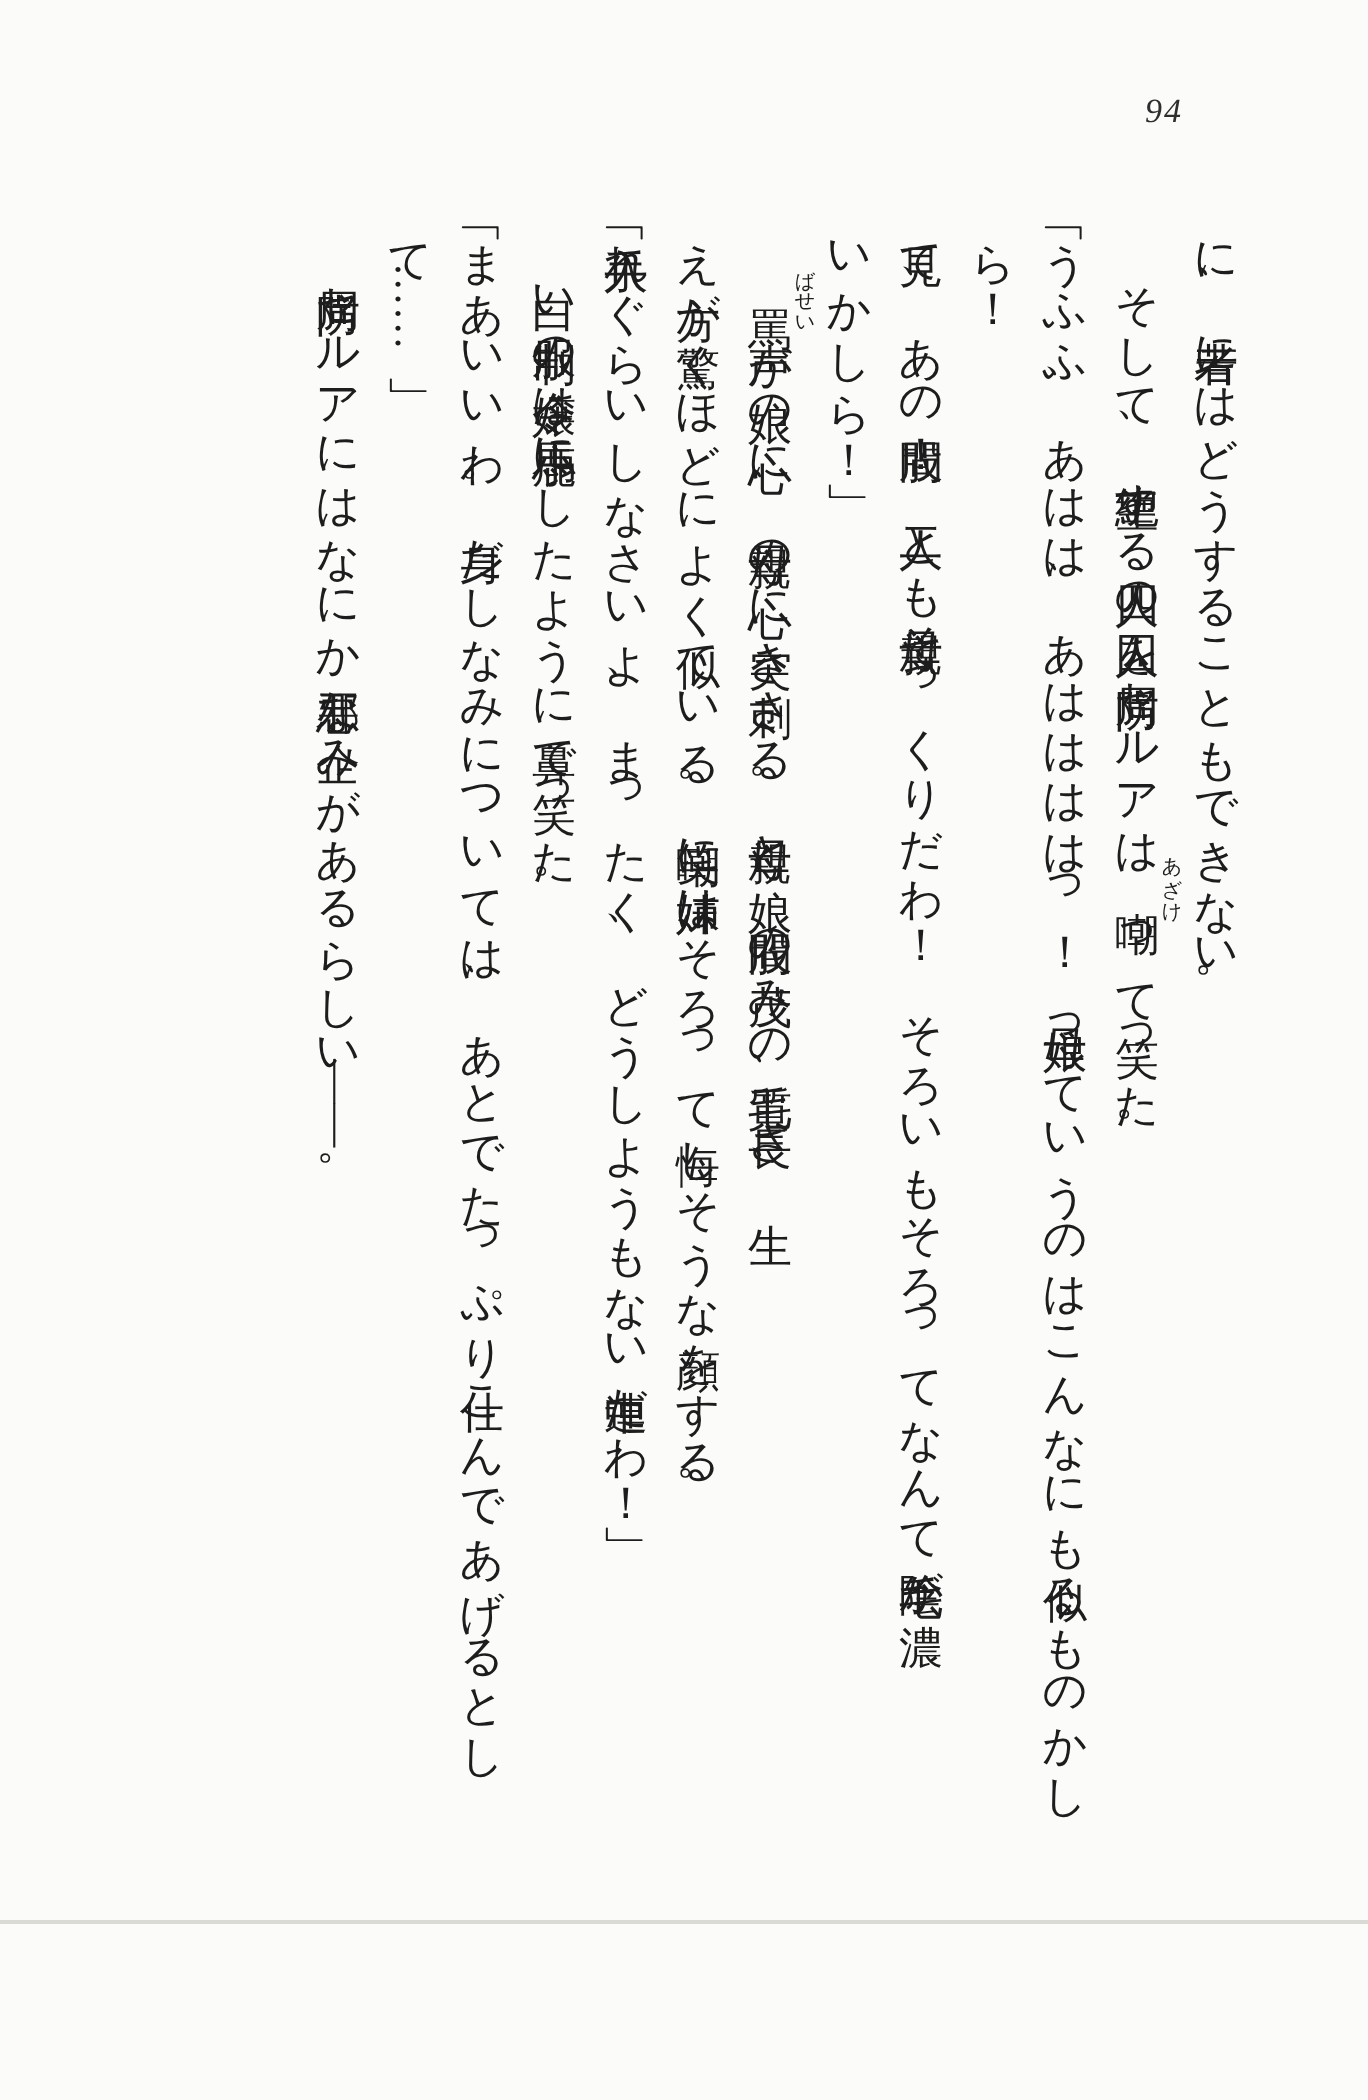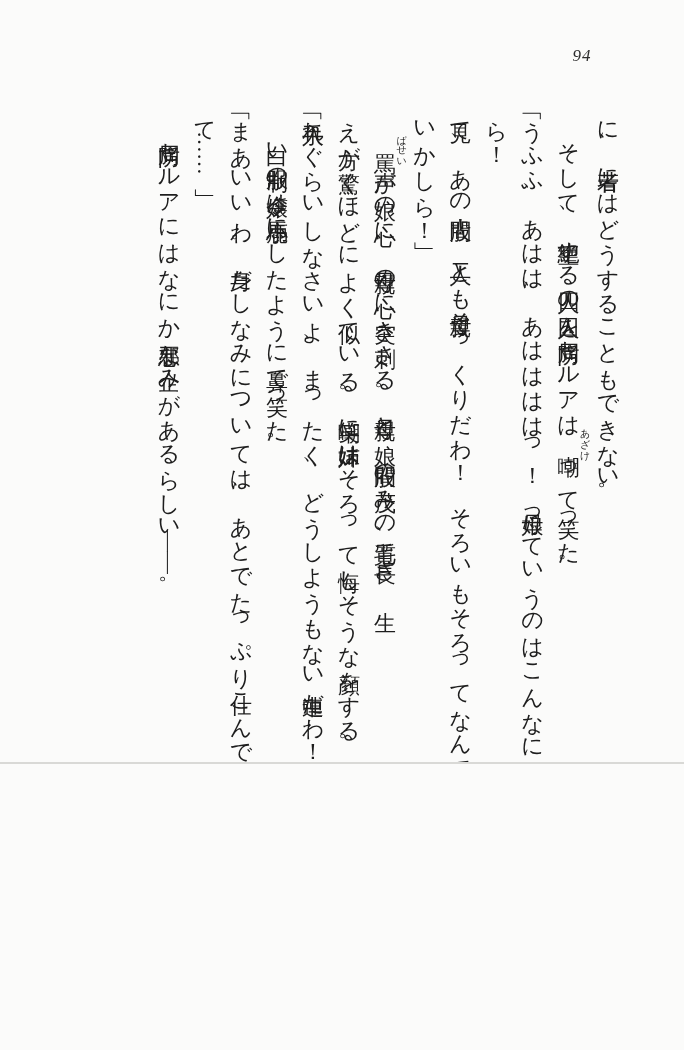--- a/index.html
+++ b/index.html
@@ -9,21 +9,21 @@
   }
   html,body{margin:0;padding:0;}
   body{
     width:684px;height:1050px;
     background:var(--bg);
     font-family:"Liberation Serif","DejaVu Serif",serif;
     overflow:hidden;
   }
   .page{
     position:relative;
-    width:684px;height:764px;
+    width:684px;height:962px;
     background:var(--bg);
     overflow:hidden;
   }
   .page-number{
     position:absolute;
     top:46px;left:565px;
     width:34px;
     text-align:center;
     font-size:17px;
     font-style:italic;

